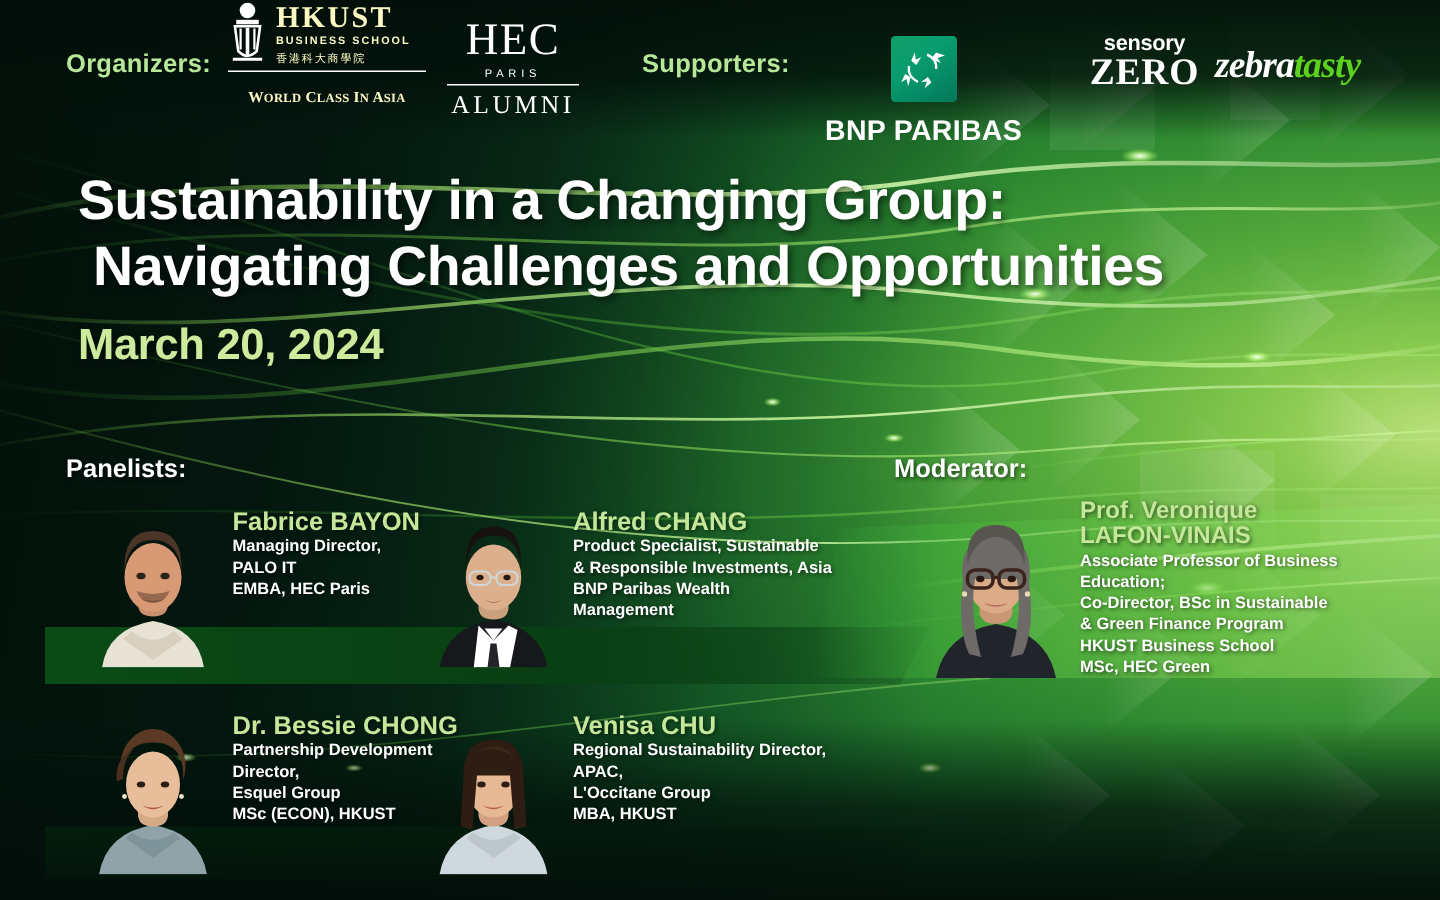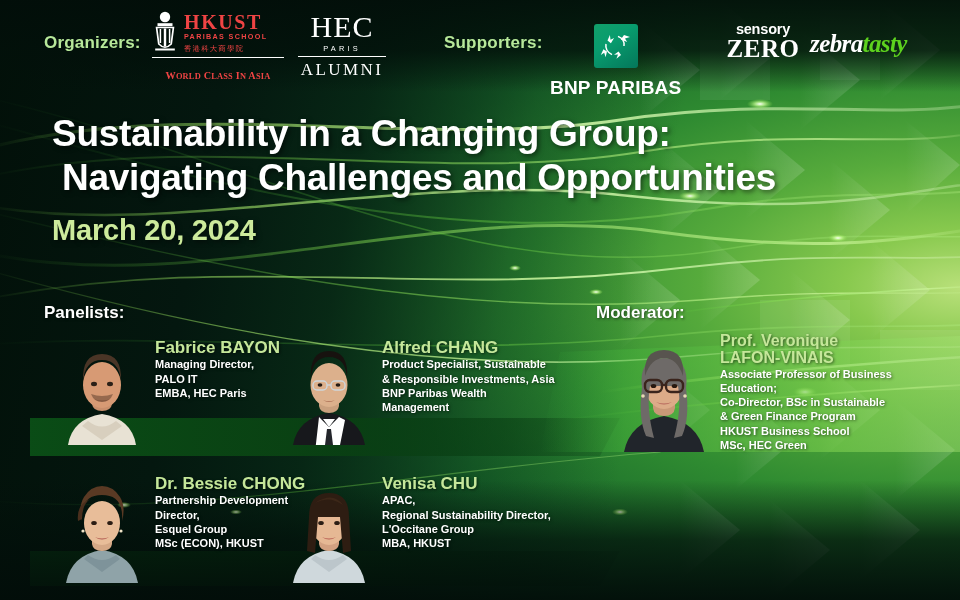--- a/index.html
+++ b/index.html
@@ -36,24 +36,24 @@
   }
   svg.layer { position:absolute; inset:0; width:960px; height:600px; }
 
   
   #header { position:absolute; left:0; top:0; width:960px; height:90px; z-index:40; }
   .hdr-label {
     position:absolute; font-size:17px; font-weight:700; letter-spacing:.2px;
     color:#b7e89a; white-space:nowrap;
   }
   #lbl-organizers { left:44px; top:33px; }
-  #lbl-supporters { left:444px; top:33px; }
-
-  
-  #logo-hkust { position:absolute; left:152px; top:10px; width:132px; height:66px; color:#ef4444; }
+  #lbl-supporters { left:428px; top:33px; }
+
+  
+  #logo-hkust { position:absolute; left:152px; top:0; width:132px; height:66px; color:#fef9c3; }
   #hk-row { display:flex; align-items:flex-start; gap:6px; }
   #hk-emblem { width:26px; height:42px; flex:0 0 26px; position:relative; margin-top:1px; }
   #hk-text { padding-top:2px; }
   #hk-main { font-family:"Liberation Serif", serif; font-size:20px; font-weight:700; letter-spacing:1.6px; line-height:1; }
   #hk-sub { font-size:7.2px; font-weight:700; letter-spacing:1.35px; line-height:1.5; }
   #hk-cn { font-size:7.4px; letter-spacing:1.2px; line-height:1.5; }
   #hk-rule { width:132px; height:1px; background:#fff; margin-top:3px; }
   #hk-tag { font-family:"Liberation Serif", serif; font-size:10.2px; font-weight:700; letter-spacing:.2px; text-align:center; margin-top:12px; white-space:nowrap; }
   #hk-tag .sm { font-size:8.4px; }
 
@@ -270,21 +270,21 @@
             <rect x="5.5" y="12.2" width="15" height="3" fill="#fff"></rect>
             <path d="M4.6,16.5 L21.4,16.5 L19.2,33 Q13,39.5 6.8,33 Z" fill="none" stroke="#fff" stroke-width="1.7"></path>
             <rect x="11.8" y="17.5" width="2.4" height="18" fill="#fff"></rect>
             <path d="M8.4,18 L8.4,32" stroke="#fff" stroke-width="1.5"></path>
             <path d="M17.6,18 L17.6,32" stroke="#fff" stroke-width="1.5"></path>
             <rect x="3.2" y="37.5" width="19.6" height="2" fill="#fff"></rect>
           </svg>
         </div>
         <div id="hk-text">
           <div id="hk-main">HKUST</div>
-          <div id="hk-sub">PARIBAS SCHOOL</div>
+          <div id="hk-sub">BUSINESS SCHOOL</div>
           <div id="hk-cn">香港科大商學院</div>
         </div>
       </div>
       <div id="hk-rule"></div>
       <div id="hk-tag">W<span class="sm">ORLD</span> C<span class="sm">LASS</span> I<span class="sm">N</span> A<span class="sm">SIA</span></div>
     </div>
 
     <div id="logo-hec">
       <div id="hec-h">HEC</div>
       <div id="hec-paris">PARIS</div>
@@ -441,22 +441,22 @@
             <path d="M24,44 q0,-24 20,-24 q20,0 20,24 l2,34 -8,2 -3,-36 -22,0 -3,36 -8,-2z" fill="#2e1d12"></path>
             <path d="M30,30 q14,-8 28,2 q-10,-14 -28,-2z" fill="#3c2718"></path>
             <ellipse cx="36" cy="50" rx="2.8" ry="2" fill="#2b1d14"></ellipse>
             <ellipse cx="52" cy="50" rx="2.8" ry="2" fill="#2b1d14"></ellipse>
             <path d="M37,64 q7,5 14,0 q-7,3 -14,0z" fill="#b75d52"></path>
           </g>
         </svg>
       </div>
       <div class="ptext">
         <div class="pname">Venisa CHU</div>
+        <div class="ptitle">Regional Sustainability Director,</div>
         <div class="ptitle">APAC,</div>
-        <div class="ptitle">Regional Sustainability Director,</div>
         <div class="ptitle">L'Occitane Group</div>
         <div class="ptitle">MBA, HKUST</div>
       </div>
     </div>
 
     <div class="person" id="mod">
       <div class="portrait">
         <svg width="92" height="122" viewBox="0 0 92 122">
           <defs>
               <clipPath id="c5">

